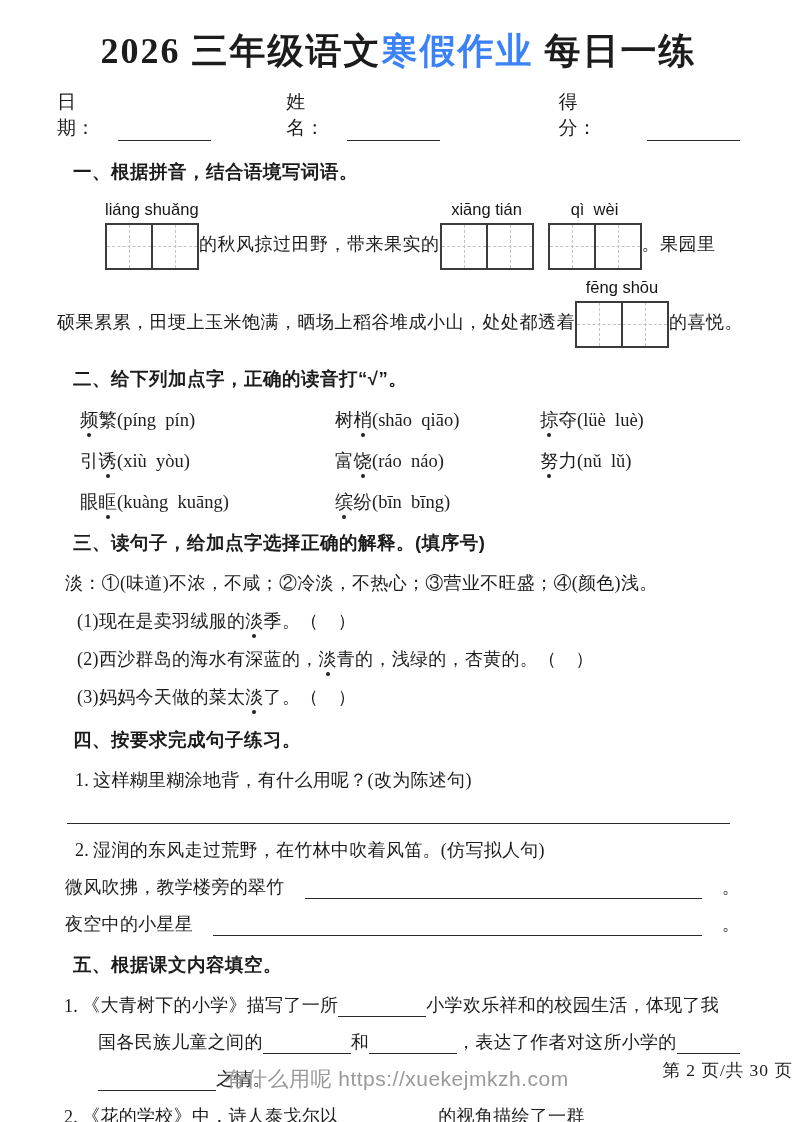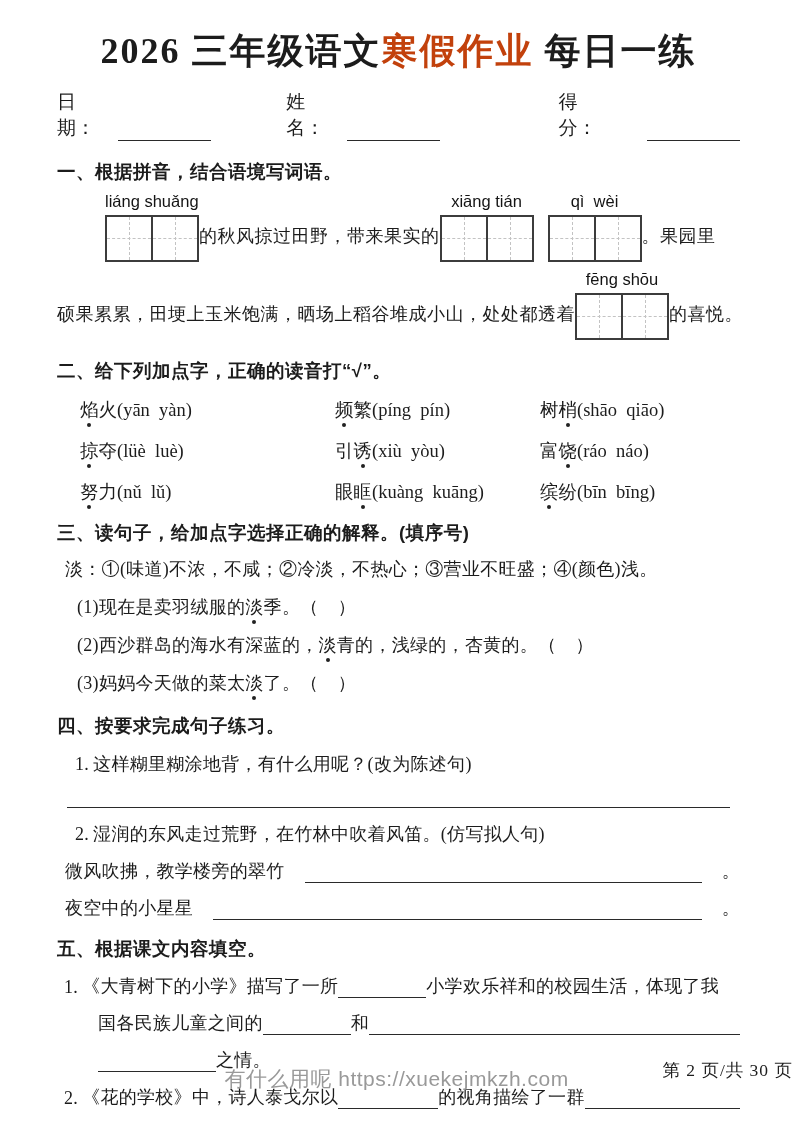--- a/index.html
+++ b/index.html
@@ -8,38 +8,38 @@
     font-family:"Liberation Serif","DejaVu Serif",serif;
     color:#1c1c1c;
   }
   .page{padding:30px 53px 0 57px;}
 
   
   .title{
     text-align:center;font-size:36px;font-weight:bold;line-height:1.2;
     margin:0;letter-spacing:2px;white-space:nowrap;
   }
-  .title .hl{color:#c2410c;}
+  .title .hl{color:#3b82f6;}
   .subtitle{
     text-align:center;font-size:27px;font-weight:bold;margin:6px 0 0;
     letter-spacing:1px;
   }
   .fields{display:flex;margin-top:16px;font-size:19px;align-items:flex-end;}
   .field{display:flex;align-items:flex-end;}
   .field + .field.f2{margin-left:75px;}
   .field + .field.f3{margin-left:118px;gap:28px;}
   .field .line{
     display:inline-block;width:96px;border-bottom:1.6px solid #2a2a2a;
     height:1.05em;margin-left:5px;
   }
 
   
   .sec-h{
     font-family:"Liberation Sans","DejaVu Sans",sans-serif;
-    font-weight:bold;font-size:18.5px;letter-spacing:.5px;margin:0;
+    font-weight:bold;font-size:18.5px;letter-spacing:.5px;margin:16px;
   }
   .mt16{margin-top:16px;} .mt18{margin-top:18px;}
 
   
   .s1row{display:flex;align-items:flex-end;margin-top:8px;}
   .s1row.indent{margin-left:48px;}
   .s1text{font-size:18px;padding-bottom:14px;white-space:pre;letter-spacing:.5px;}
   .pgroup{display:flex;flex-direction:column;}
   .pgroup.gap{margin-left:14px;}
   .plabel{
@@ -169,21 +169,20 @@
       <div class="pbox">
         <div class="cell"></div>
         <div class="cell"></div>
       </div>
     </div>
     <span class="s1text">的喜悦。</span>
   </div>
 
   <h2 class="sec-h mt18">二、给下列加点字，正确的读音打“√”。</h2>
   <div class="s2grid">
-    <div class="s2item"><span class="seg-text em-dot">焰</span><span class="seg-text">火(yān&nbsp;&nbsp;yàn)</span></div>
     <div class="s2item"><span class="seg-text em-dot">频</span><span class="seg-text">繁(píng&nbsp;&nbsp;pín)</span></div>
     <div class="s2item"><span class="seg-text">树</span><span class="seg-text em-dot">梢</span><span class="seg-text">(shāo&nbsp;&nbsp;qiāo)</span></div>
     <div class="s2item"><span class="seg-text em-dot">掠</span><span class="seg-text">夺(lüè&nbsp;&nbsp;luè)</span></div>
     <div class="s2item"><span class="seg-text">引</span><span class="seg-text em-dot">诱</span><span class="seg-text">(xiù&nbsp;&nbsp;yòu)</span></div>
     <div class="s2item"><span class="seg-text">富</span><span class="seg-text em-dot">饶</span><span class="seg-text">(ráo&nbsp;&nbsp;náo)</span></div>
     <div class="s2item"><span class="seg-text em-dot">努</span><span class="seg-text">力(nǔ&nbsp;&nbsp;lǔ)</span></div>
     <div class="s2item"><span class="seg-text">眼</span><span class="seg-text em-dot">眶</span><span class="seg-text">(kuàng&nbsp;&nbsp;kuāng)</span></div>
     <div class="s2item"><span class="seg-text em-dot">缤</span><span class="seg-text">纷(bīn&nbsp;&nbsp;bīng)</span></div>
   </div>
 
@@ -213,20 +212,21 @@
       <span class="seg-num">1.</span>
       <span class="seg-text">《大青树下的小学》描写了一所</span>
       <span class="blank" style="width: 88px;"></span>
       <span class="seg-text">小学欢乐祥和的校园生活，体现了我</span>
     </div>
   <div class="tline flexline s5line cont">
       <span class="seg-text">国各民族儿童之间的</span>
       <span class="blank" style="width: 88px;"></span>
       <span class="seg-text">和</span>
       <span class="blank" style="width: 88px;"></span>
+      <span class="seg-text">，表达了作者对这所小学的</span>
       <span class="blank grow"></span>
     </div>
   <div class="tline flexline s5line cont">
       <span class="blank" style="width: 118px;"></span>
       <span class="seg-text">之情。</span>
     </div>
   <div class="tline flexline s5line">
       <span class="seg-num">2.</span>
       <span class="seg-text">《花的学校》中，诗人泰戈尔以</span>
       <span class="blank" style="width: 100px;"></span>

